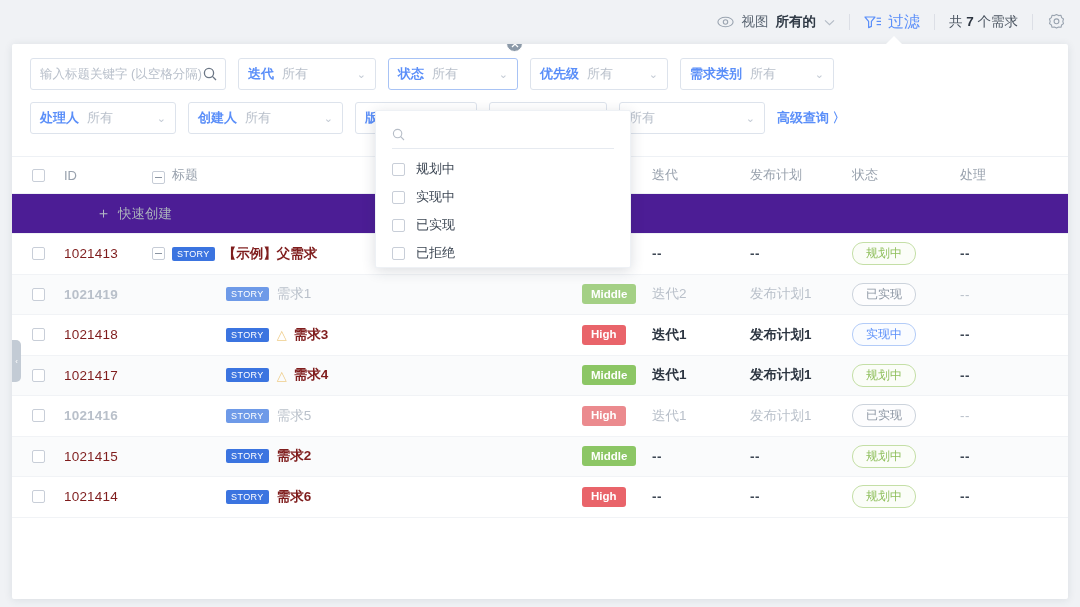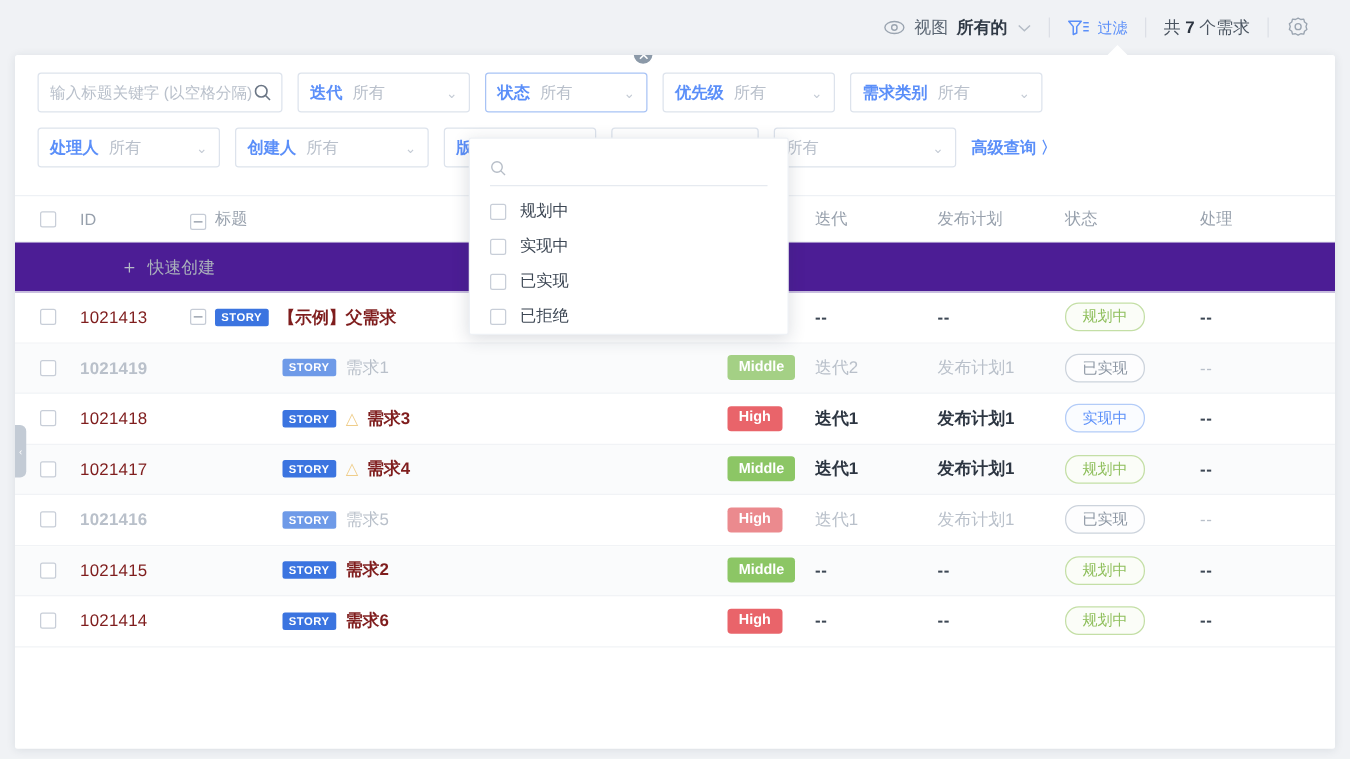--- a/index.html
+++ b/index.html
@@ -8,28 +8,28 @@
     background: #f0f2f5;
     font-family: "Liberation Sans", "DejaVu Sans", sans-serif;
     overflow: hidden;
   }
 
   
   .topbar {
     height: 44px; width: 100%;
     display: flex; align-items: center; justify-content: flex-end;
     background: #f0f2f5;
-    padding-right: 32px;
+    padding-right: 14px;
     position: relative;
   }
   .tb-group { display: flex; align-items: center; height: 44px; padding: 0 14px; }
   .tb-sep { width: 1px; height: 16px; background: #dcdfe6; }
   .tb-label { font-size: 13.5px; color: #5a6572; margin-left: 7px; }
   .tb-value { font-size: 13.5px; color: #303a46; font-weight: bold; margin-left: 7px; }
-  .tb-blue { font-size: 12px; color: #5b8ff9; margin-left: 6px; }
+  .tb-blue { font-size: 16px; color: #5b8ff9; margin-left: 6px; }
   .tb-count { font-size: 13.5px; color: #4a5460; }
   .tb-count b { font-weight: bold; color: #2c3440; }
   .icon { display: inline-flex; align-items: center; justify-content: center; }
   .chev { margin-left: 8px; color: #b4bcc6; font-size: 10px; }
 
   
   .caret {
     position: absolute; left: 885px; top: 36px;
     width: 0; height: 0;
     border-left: 9px solid transparent;
@@ -159,21 +159,21 @@
     width: 13px; height: 13px; border: 1px solid #c6ccd6; border-radius: 2px;
     display: inline-flex; align-items: center; justify-content: center;
     margin-right: 7px; flex: none;
   }
   .minusbox i { display: block; width: 7px; height: 1px; background: #8b94a1; }
 
   .idtxt { color: #7f1d1d; font-weight: normal; letter-spacing: .2px; }
   .trow.faded .idtxt { color: #b9c0ca; font-weight: bold; }
 
   .tag {
-    background: #3b74e0; color: #fff; font-size: 9px; font-weight: bold;
+    background: #3b74e0; color: #fff; font-size: 9px; font-weight: normal;
     border-radius: 2px; padding: 2px 5px 1.5px 5px; letter-spacing: .4px;
     margin-right: 8px; flex: none; line-height: 1.15;
   }
   .trow.faded .tag { background: #6e9ae8; }
   .ttl { color: #7f1d1d; font-weight: bold; }
   .trow.faded .ttl { color: #b9c0ca; font-weight: normal; }
   .warn { color: #efcd8a; font-size: 13px; margin-right: 7px; flex: none; }
 
   .pill {
     display: inline-block; color: #fff; font-size: 11.5px; font-weight: bold;

